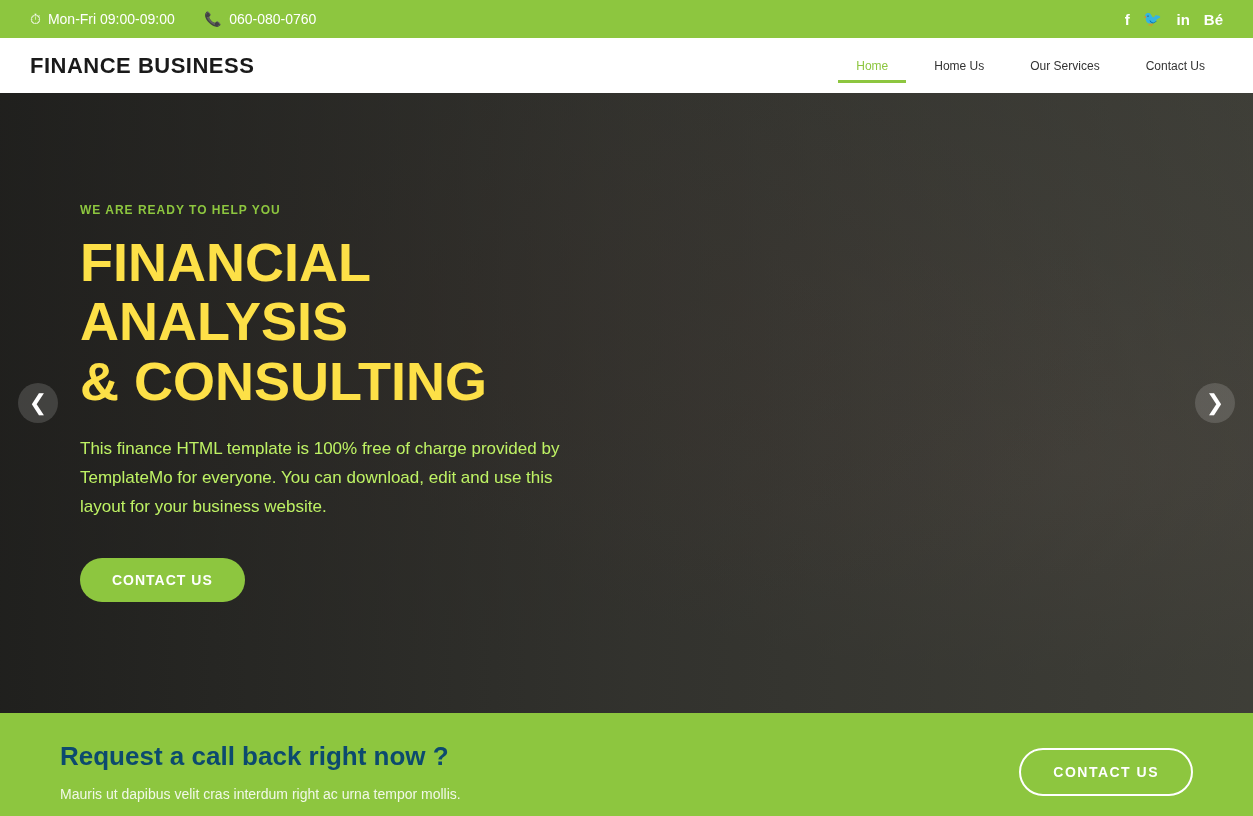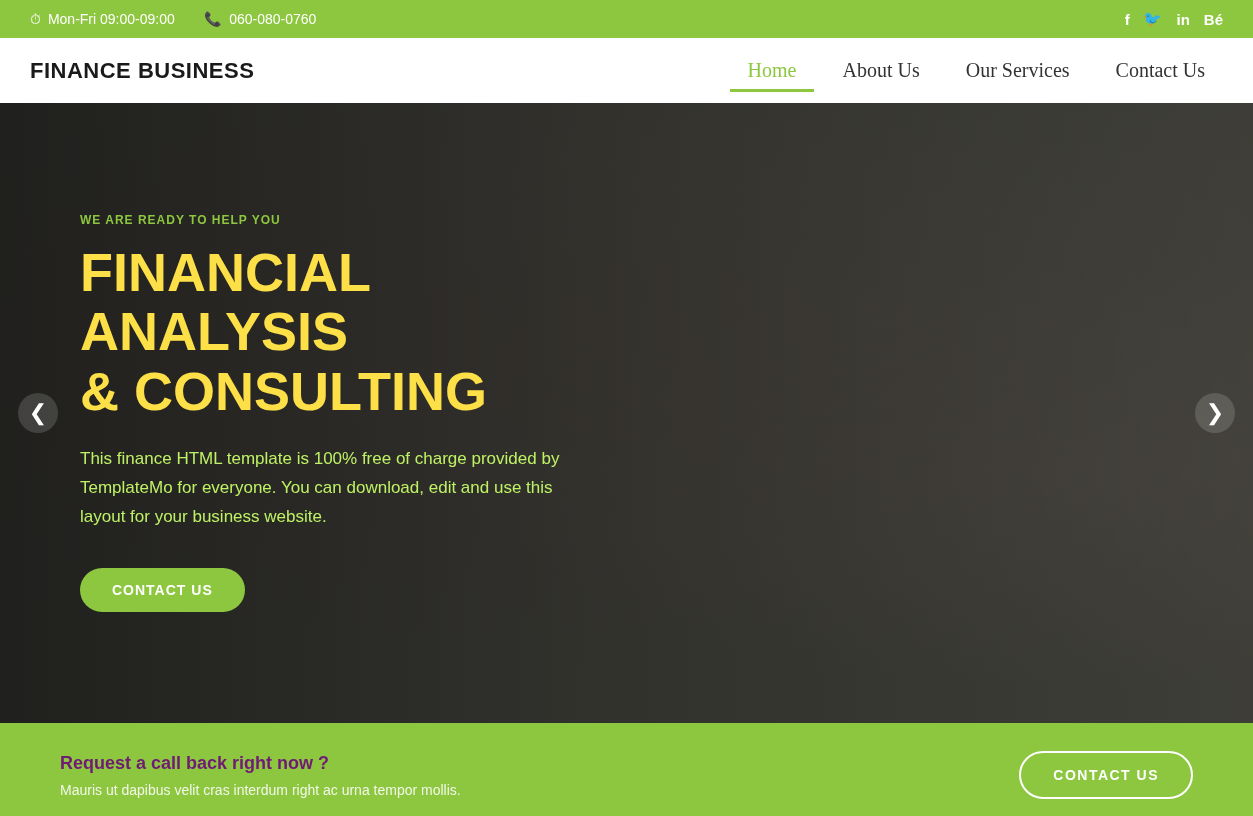--- a/index.html
+++ b/index.html
@@ -42,43 +42,42 @@
       cursor: pointer;
     }
 
     
     .navbar {
       background-color: rgba(255,255,255,0.97);
       display: flex;
       align-items: center;
       justify-content: space-between;
       padding: 0 30px;
-      height: 65px;
+      height: 55px;
       position: relative;
       z-index: 10;
     }
     .brand {
       font-size: 22px;
       font-weight: 900;
       color: #1a1a1a;
       letter-spacing: 0.5px;
     }
     .nav-links {
       display: flex;
       align-items: center;
       gap: 10px;
       list-style: none;
     }
     .nav-links li a {
       text-decoration: none;
       color: #333;
-      font-size: 20px;
+      font-size: 12px;
       padding: 10px 18px;
       display: block;
-      font-family: Liberation Serif, serif;
     }
     .nav-links li a.active {
       color: #8dc63f;
       border-bottom: 3px solid #8dc63f;
       padding-bottom: 7px;
     }
 
     
     .hero {
       position: relative;
@@ -176,24 +175,24 @@
     .cta-bar {
       background-color: #8dc63f;
       display: flex;
       align-items: center;
       justify-content: space-between;
       padding: 28px 60px;
       min-height: 100px;
     }
     .cta-text-block {}
     .cta-title {
-      font-size: 18px;
+      font-size: 26px;
       font-weight: 800;
-      color: #701a75;
-      margin-bottom: 8px;
+      color: #0c4a6e;
+      margin-bottom: 14px;
     }
     .cta-desc {
       font-size: 14px;
       color: rgba(255,255,255,0.88);
     }
     .btn-cta-outline {
       background: transparent;
       border: 2px solid white;
       color: white;
       font-size: 14px;
@@ -228,21 +227,21 @@
   </div>
 </div>
 
 <nav class="navbar">
   <div class="brand">FINANCE BUSINESS</div>
   <ul class="nav-links">
     <li>
       <a href="#" class="active">Home</a>
     </li>
     <li>
-      <a href="#">About Us</a>
+      <a href="#">Home Us</a>
     </li>
     <li>
       <a href="#">Our Services</a>
     </li>
     <li>
       <a href="#">Contact Us</a>
     </li>
   </ul>
 </nav>
 

